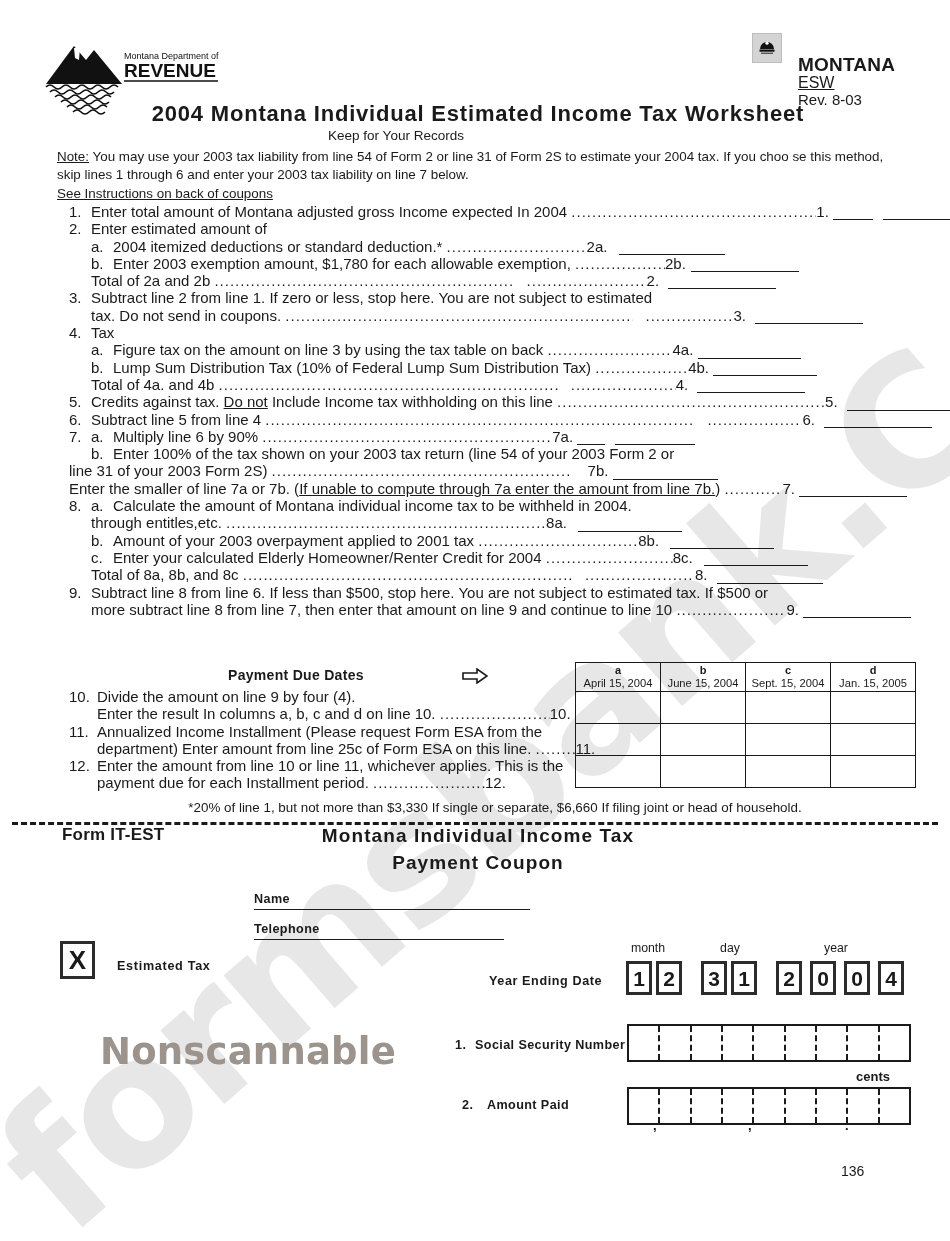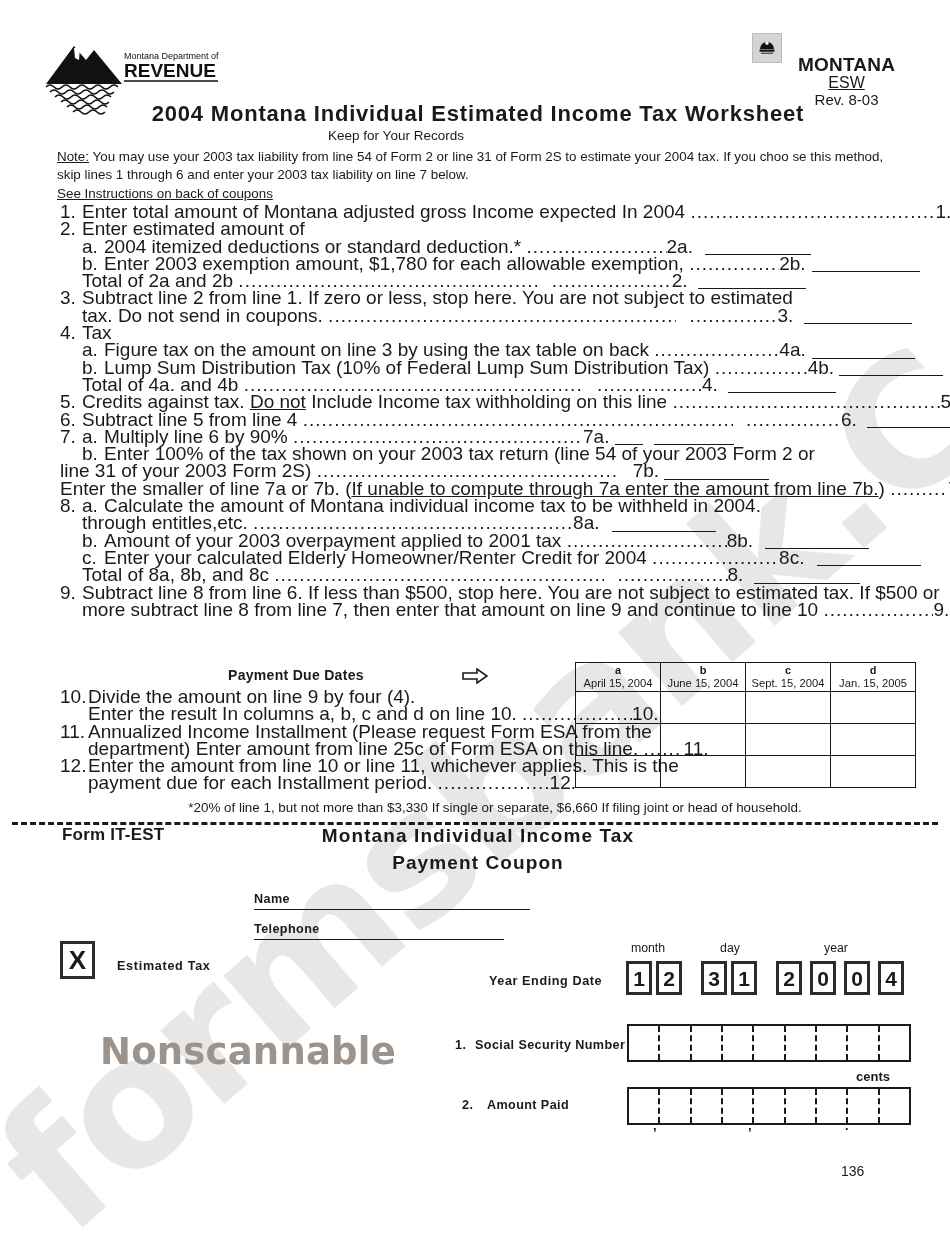--- a/index.html
+++ b/index.html
@@ -35,21 +35,21 @@
   .logo{position:absolute;left:44px;top:36px;width:180px;height:80px;}
   .logo svg{display:block;}
 
   .seal{
     position:absolute;left:752px;top:33px;width:28px;height:28px;
     background:#d4d4d4;border:1px solid #bdbdbd;
     display:flex;align-items:center;justify-content:center;
   }
   .seal svg{display:block;}
 
-  .mt-block{position:absolute;left:798px;top:55px;line-height:1.06;text-align:center;}
+  .mt-block{position:absolute;left:798px;top:55px;line-height:1.06;}
   .mt-block .l1{font-size:19px;font-weight:bold;letter-spacing:.2px;}
   .mt-block .l2{font-size:16px;}
   .mt-block .l2 u{text-decoration:underline;}
   .mt-block .l3{font-size:15px;}
 
   .title{
     position:absolute;left:0;top:101px;width:950px;
     text-align:center;
     font-size:22px;font-weight:bold;letter-spacing:.8px;
     padding-left:6px;box-sizing:border-box;
@@ -58,21 +58,21 @@
     position:absolute;left:0;top:128px;width:792px;text-align:center;
     font-size:13.5px;
   }
 
   
   .note{position:absolute;left:57px;top:148px;width:845px;font-size:13.4px;line-height:1.32;}
   .note u{text-decoration:underline;}
   .seeinstr{position:absolute;left:57px;top:186px;font-size:13.4px;text-decoration:underline;}
 
   
-  .ws{position:absolute;left:60px;top:203px;width:848px;font-size:19px;}
+  .ws{position:absolute;left:69px;top:203px;width:848px;font-size:15px;}
   .row{position:relative;min-height:17.3px;line-height:17.3px;white-space:nowrap;}
   .num{display:inline-block;width:22px;text-align:left;}
   .ind1{display:inline-block;width:22px;}
   .lead{
     display:inline-block;
     overflow:hidden;
     vertical-align:bottom;
     height:17.3px;
     letter-spacing:1px;
     color:#1a1a1a;

